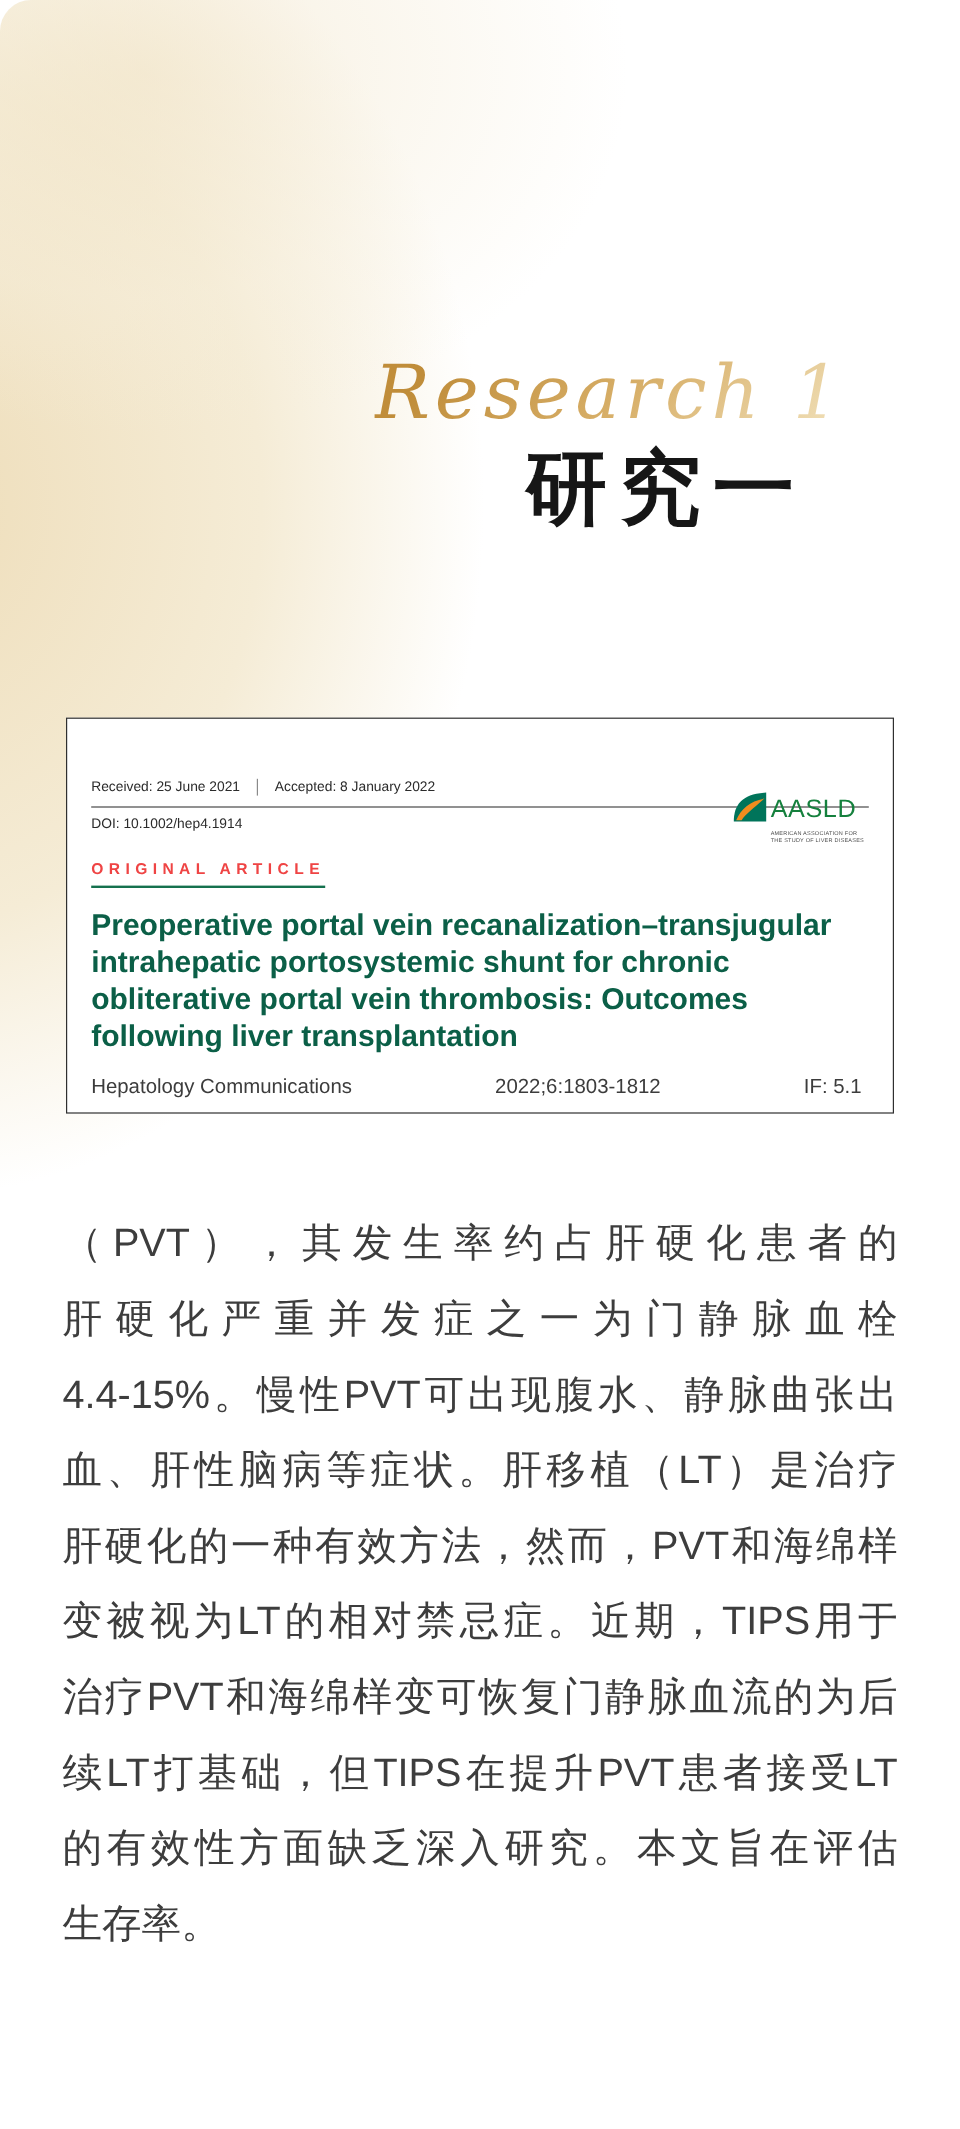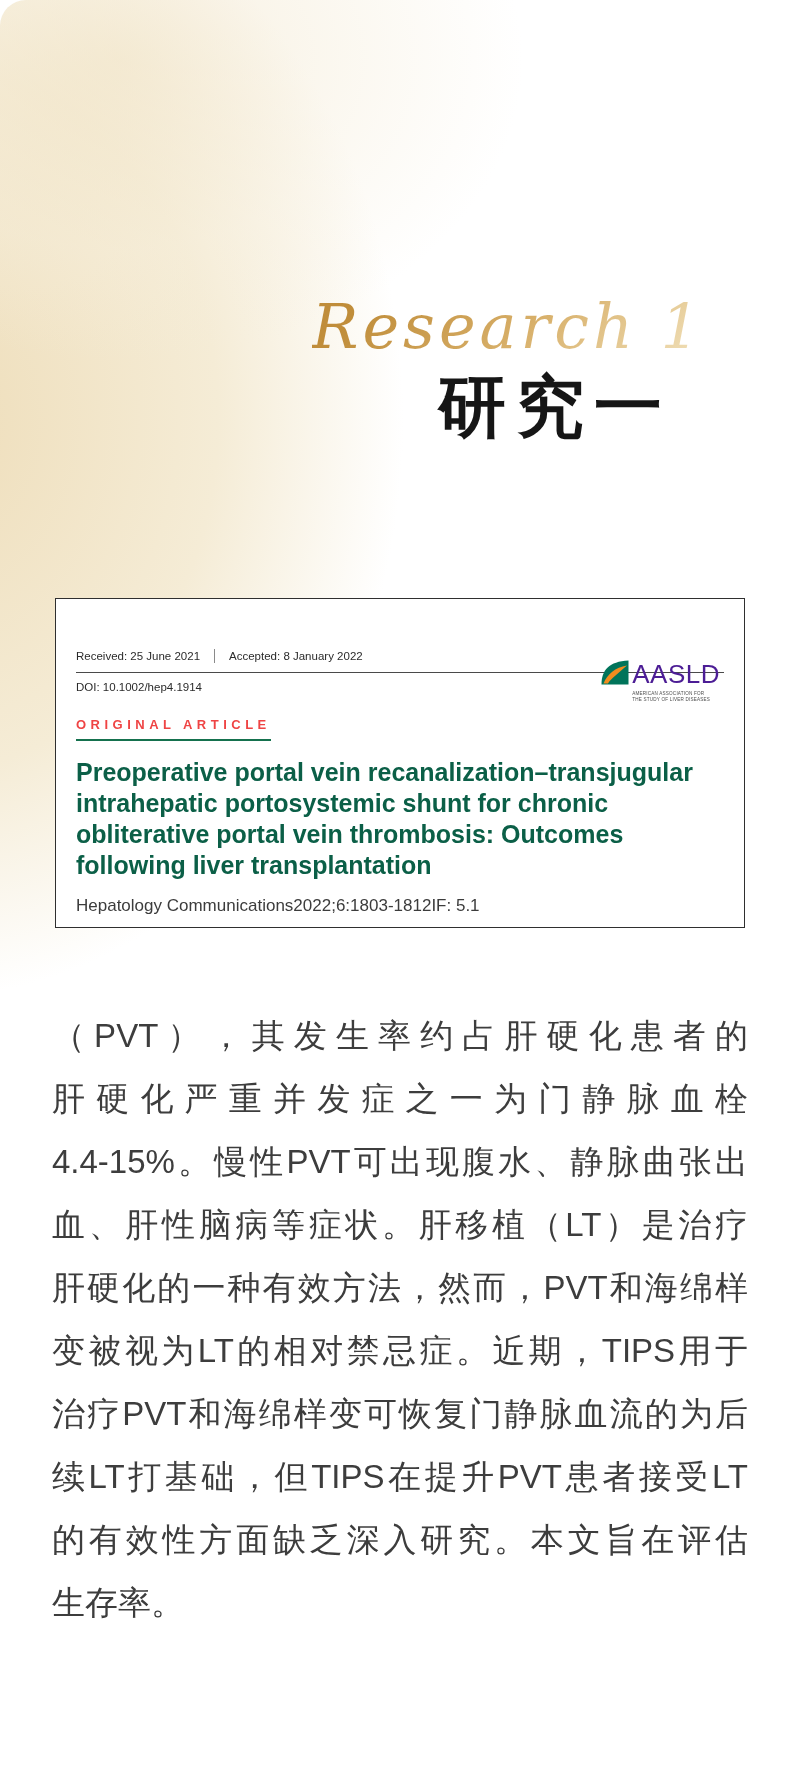--- a/index.html
+++ b/index.html
@@ -43,38 +43,38 @@
     margin:50px 20px 0 20px;
     display:flex; align-items:center;
     font-size:11.5px; color:#2b2b2b;
     padding-bottom:9px; border-bottom:1px solid #4a4a4a;
   }
   .meta-divider { width:1px; height:14px; background:#8a8a8a; margin:0 14px; }
   .doi-row { margin:8px 20px 0 20px; font-size:11.5px; color:#2b2b2b; }
 
   .aasld-logo { position:absolute; top:60px; right:24px; text-align:left; }
   .logo-top { display:flex; align-items:center; gap:2px; }
-  .logo-word { font-size:26px; color:#4c1d95; letter-spacing:.5px; font-weight:400; }
+  .logo-word { font-size:21px; color:#15803d; letter-spacing:.5px; font-weight:400; }
   .logo-sub { font-size:4.6px; line-height:5.6px; color:#4e4e4e; margin-left:32px; margin-top:1px; letter-spacing:.2px; }
 
   .section-label-wrap { margin:22px 20px 0 20px; }
   .section-label {
     display:inline-block;
     font-size:13px; font-weight:700; letter-spacing:4.5px;
     color:#ef4444;
     padding-bottom:7px; border-bottom:2px solid #15714e;
   }
   .card-title {
     margin:16px 22px 0 20px;
     font-size:25px; line-height:31px; font-weight:700;
     color:#0b5f47;
   }
   .card-footer {
     position:absolute; left:20px; right:26px; bottom:11px;
-    display:flex; align-items:baseline;
+    display:flex; justify-content:space-between; align-items:baseline;
     font-size:17px; color:#3c3c3c;margin-top:10px;
   }
 
   
   .body-text {
     position:absolute; top:1004px; left:52px; right:52px;
     font-size:33px; line-height:63px; color:#3d3d3d;
   }
   .body-line { text-align:justify; text-align-last:justify; }
   .body-line.last { text-align-last:left; }

